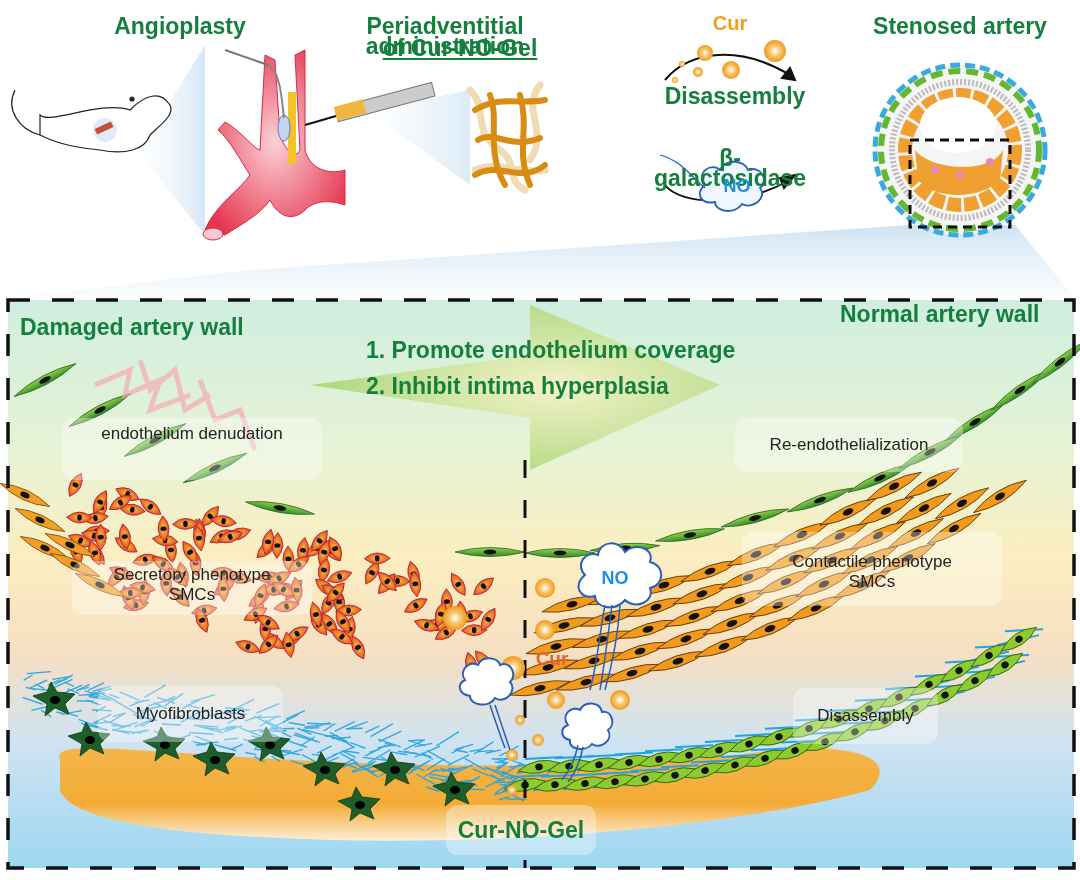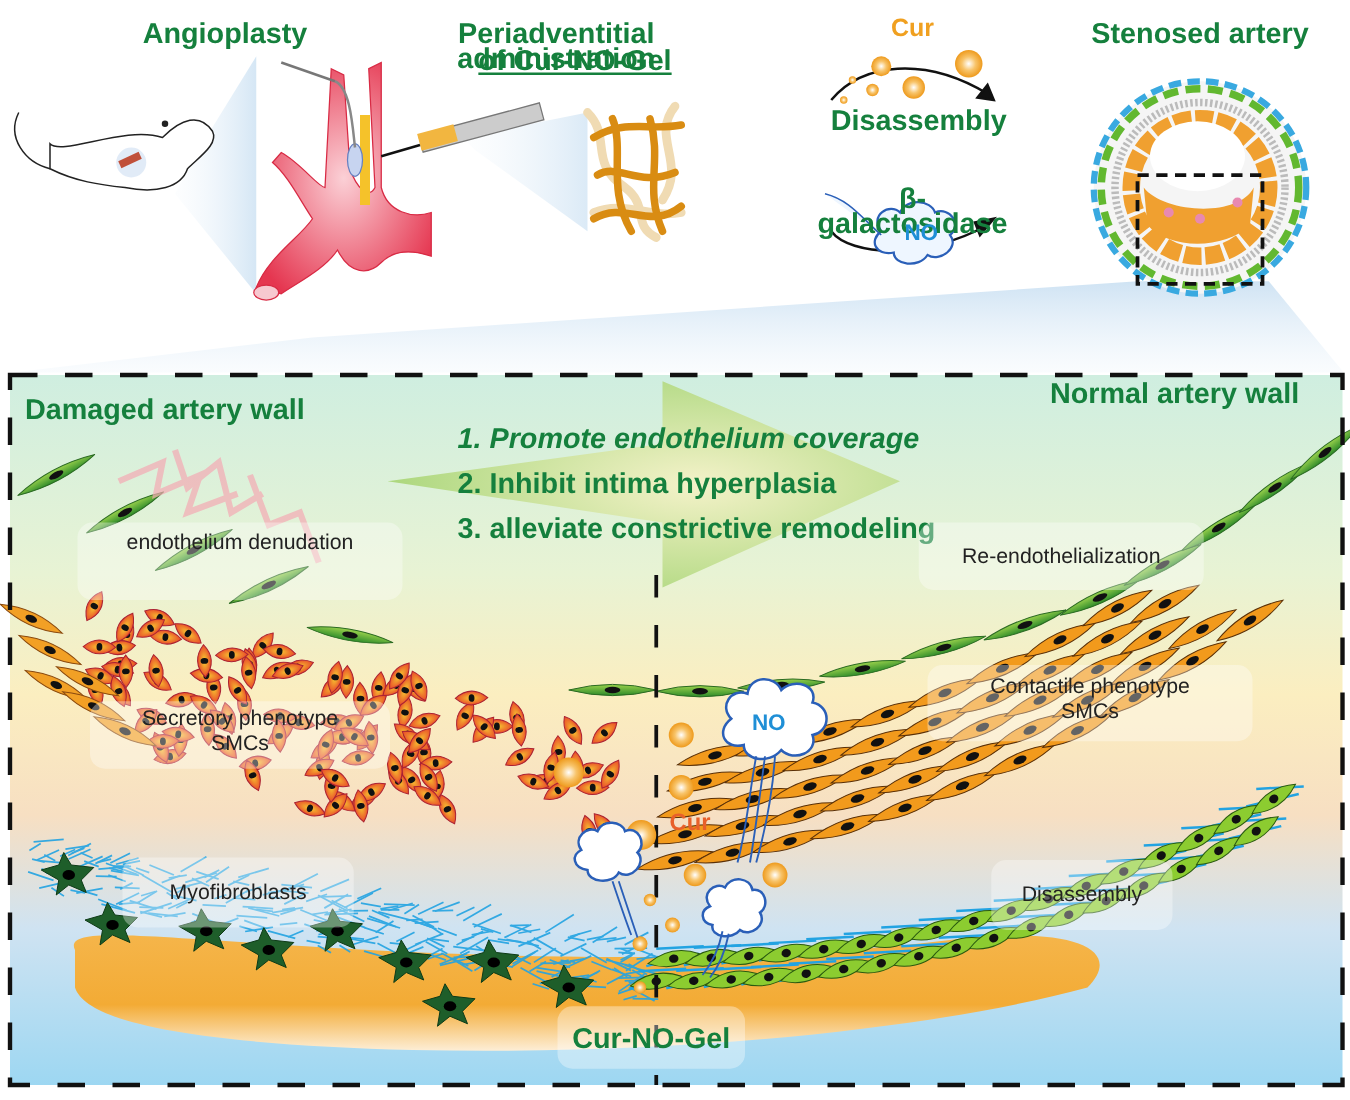--- a/index.html
+++ b/index.html
@@ -1460,35 +1460,34 @@
 <div class="abs" style="left:700px;top:12px;width:60px;text-align:center;font-weight:bold;font-size:20px;color:#f0a020;">Cur</div>
 <div class="abs hdr" style="left:660px;top:86px;width:150px;">Disassembly</div>
 <div class="abs hdr" style="left:645px;top:148px;width:170px;">β-galactosidase</div>
 <div class="abs" style="left:712px;top:176px;width:50px;text-align:center;font-weight:bold;font-size:18px;color:#1f8fd6;">NO</div>
 <div class="abs hdr" style="left:870px;top:16px;width:180px;">Stenosed artery</div>
 
 <div class="abs hdr" style="left:20px;top:317px;text-align:left;width:260px;">Damaged artery wall</div>
 <div class="abs hdr" style="left:840px;top:304px;text-align:left;width:225px;">Normal artery wall</div>
 
 <div class="abs" style="left:366px;top:340px;width:400px;">
-  <div class="hdr" style="text-align:left;margin-bottom:16px;font-style:italic;">1. Promote endothelium coverage</div>
+  <div class="hdr" style="text-align:left;margin-bottom:16px;">1. Promote endothelium coverage</div>
   <div class="hdr" style="text-align:left;margin-bottom:16px;">2. Inhibit intima hyperplasia</div>
-  <div class="hdr" style="text-align:left;">3. alleviate constrictive remodeling</div>
 </div>
 
 <div class="abs lbl box" style="left:62px;top:418px;width:260px;height:56px;padding-top:6px;">
   <div>endothelium denudation</div>
 </div>
 <div class="abs lbl box" style="left:735px;top:418px;width:228px;height:54px;line-height:54px;">Re-endothelialization</div>
 
 <div class="abs lbl box" style="left:72px;top:528px;width:240px;height:50px;padding-top:4px;margin-top:33px;">
   <div>Secretory phenotype</div>
   <div>SMCs</div>
 </div>
-<div class="abs lbl box" style="left:742px;top:532px;width:260px;height:54px;padding-top:7px;">
+<div class="abs lbl box" style="left:742px;top:532px;width:260px;height:54px;padding-top:20px;">
   <div>Contactile phenotype</div>
   <div>SMCs</div>
 </div>
 
 <div class="abs lbl box" style="left:98px;top:686px;width:185px;height:56px;line-height:56px;">Myofibroblasts</div>
 <div class="abs lbl box" style="left:793px;top:688px;width:145px;height:56px;line-height:56px;">Disassembly</div>
 
 <div class="abs" style="left:522px;top:648px;width:60px;text-align:center;font-weight:bold;font-size:19px;color:#e8602a;">Cur</div>
 <div class="abs" style="left:585px;top:568px;width:60px;text-align:center;font-weight:bold;font-size:18px;color:#1f8fd6;">NO</div>
 <div class="abs hdr box" style="left:446px;top:805px;width:150px;height:50px;line-height:50px;">Cur-NO-Gel</div>

